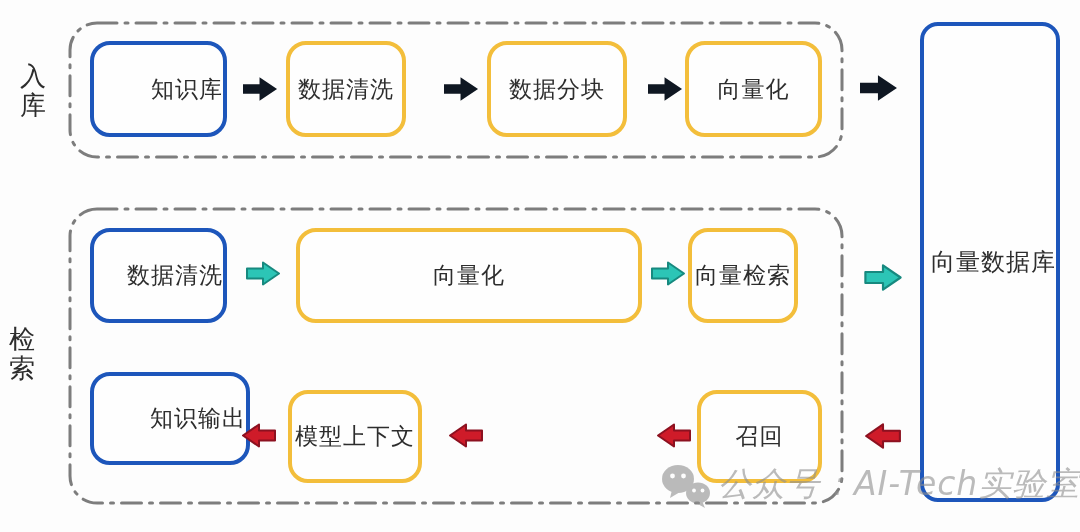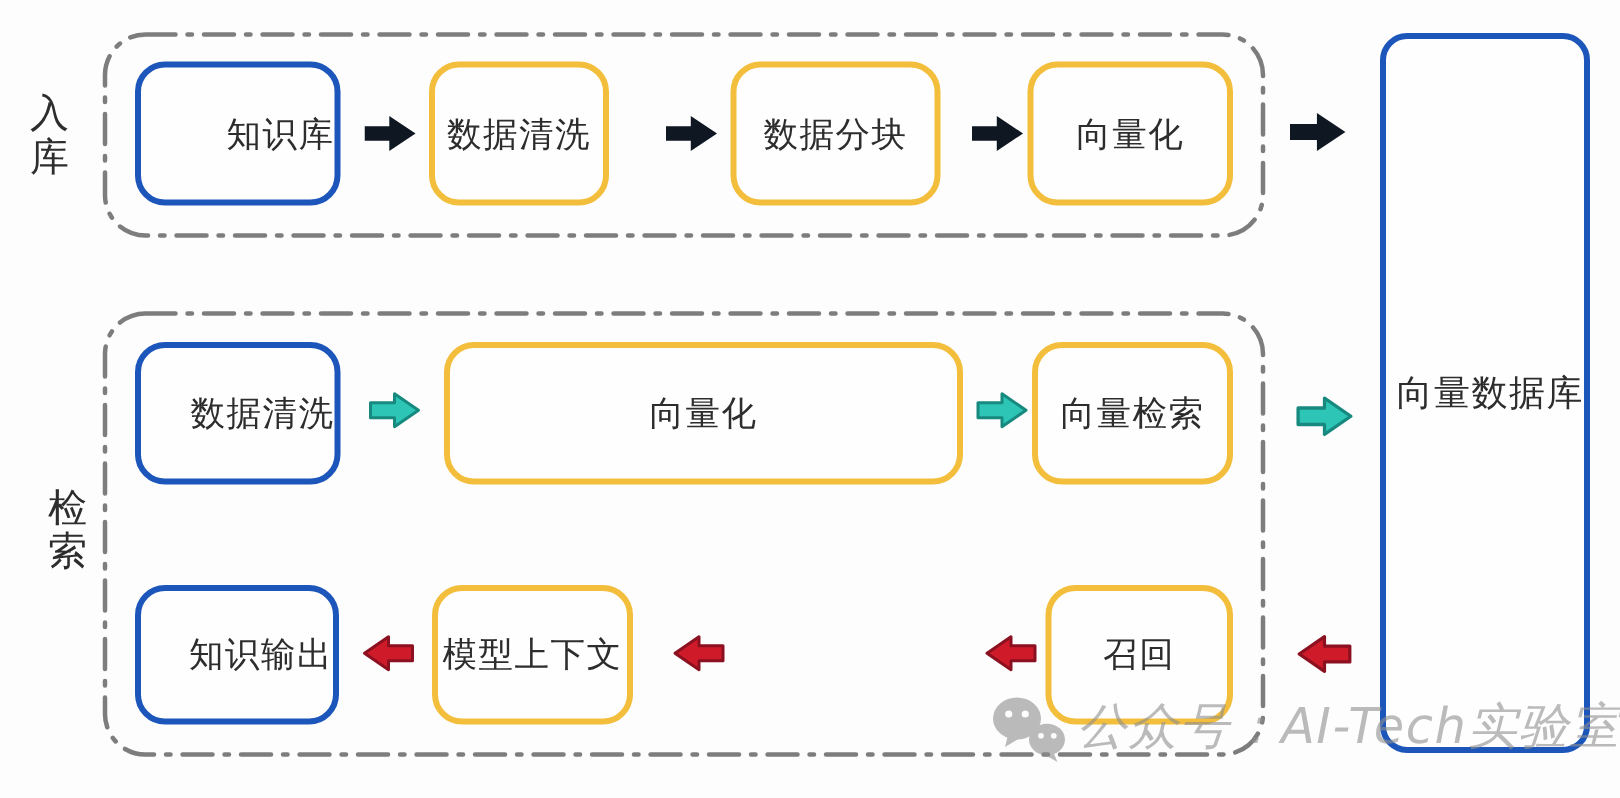--- a/index.html
+++ b/index.html
@@ -82,21 +82,21 @@
     letter-spacing: 1px;
     white-space: nowrap;
   }
 </style>
 </head>
 <body>
 
 <div class="canvas">
 
   <div class="side-label" style="left:16px; top:62px;">入库</div>
-  <div class="side-label" style="left:28px; top:325px;">检索</div>
+  <div class="side-label" style="left:5px; top:325px;">检索</div>
 
   <div class="dash-box" style="left:68px; top:21px; width:776px; height:138px;">
     <svg viewBox="0 0 776 138">
         <rect x="2" y="2" width="772" height="134" rx="27"></rect>
       </svg>
   </div>
 
   <div class="dash-box" style="left:68px; top:207px; width:776px; height:298px;">
     <svg viewBox="0 0 776 298">
         <rect x="2" y="2" width="772" height="294" rx="27"></rect>
@@ -156,31 +156,31 @@
   <div class="node yellow" style="left:296px; top:228px; width:346px; height:95px;">
     <span>向量化</span>
   </div>
 
   <div class="arrow arrow-teal" style="left:650px; top:258px; width:36px; height:31px;">
     <svg viewBox="0 0 36 30">
         <path d="M2 10 L18 10 L18 4 L34 15 L18 26 L18 20 L2 20 Z"></path>
       </svg>
   </div>
 
-  <div class="node yellow" style="left:688px; top:228px; width:134px; height:95px;">
+  <div class="node yellow" style="left:688px; top:228px; width:110px; height:95px;">
     <span>向量检索</span>
   </div>
 
   <div class="arrow arrow-teal" style="left:863px; top:261px; width:40px; height:33px;">
     <svg viewBox="0 0 36 30">
         <path d="M2 10 L18 10 L18 4 L34 15 L18 26 L18 20 L2 20 Z"></path>
       </svg>
   </div>
 
-  <div class="node blue" style="left:90px; top:390px; width:136px; height:93px;">
+  <div class="node blue" style="left:90px; top:372px; width:160px; height:93px;">
     <span>知识输出</span>
   </div>
 
   <div class="arrow arrow-red" style="left:241px; top:420px; width:36px; height:31px;">
     <svg viewBox="0 0 36 30">
         <path d="M34 10 L18 10 L18 4 L2 15 L18 26 L18 20 L34 20 Z"></path>
       </svg>
   </div>
 
   <div class="node yellow" style="left:288px; top:390px; width:134px; height:93px;">

